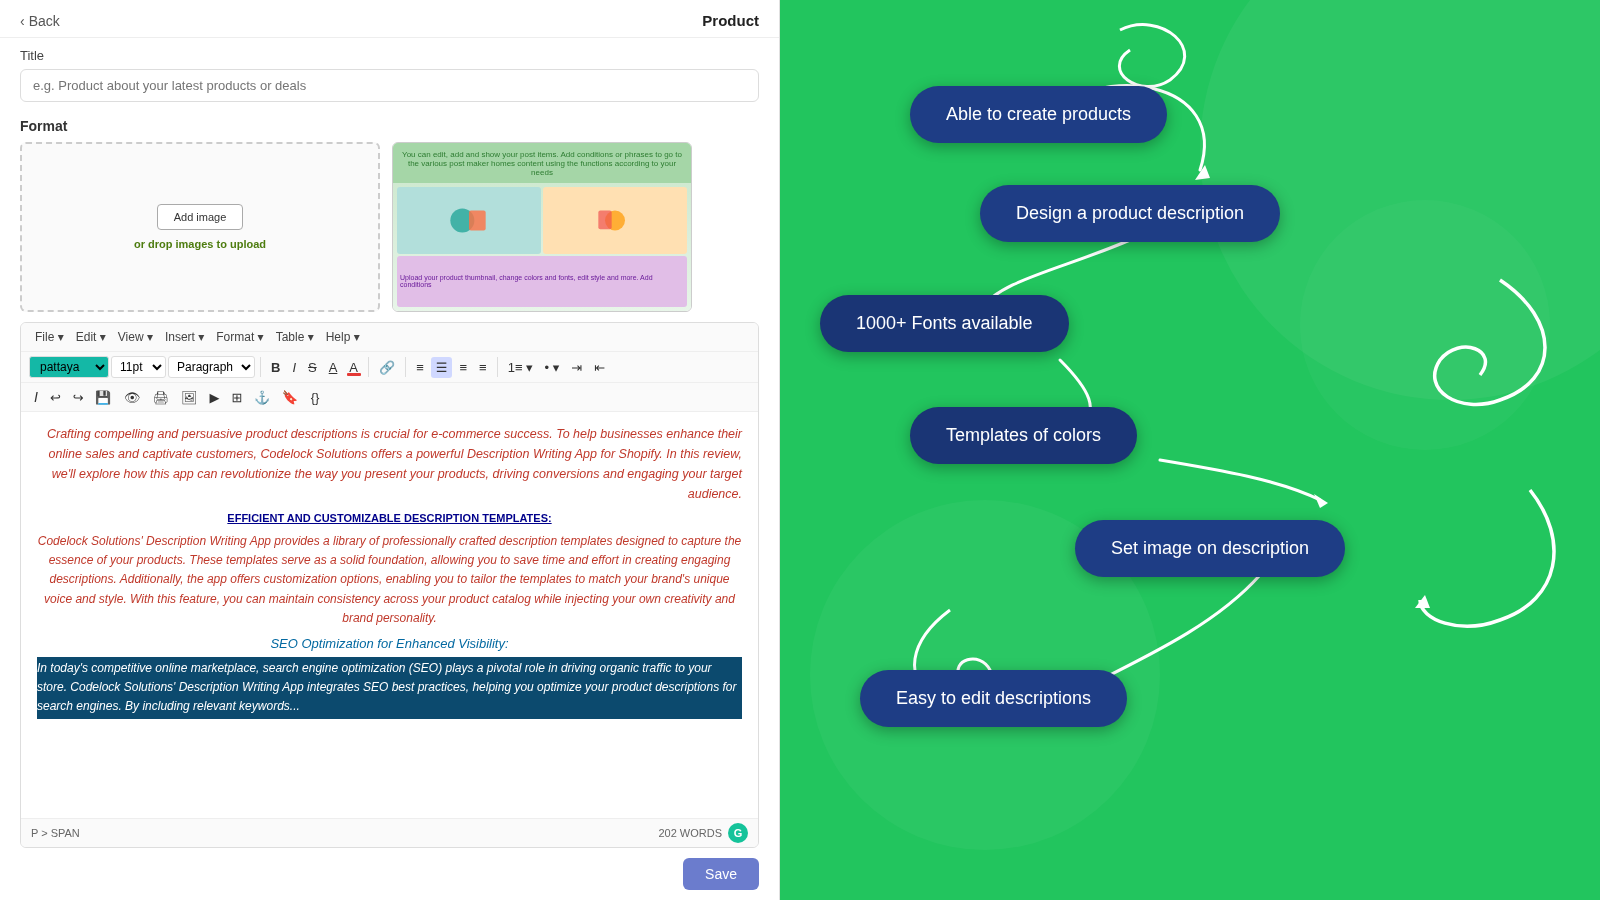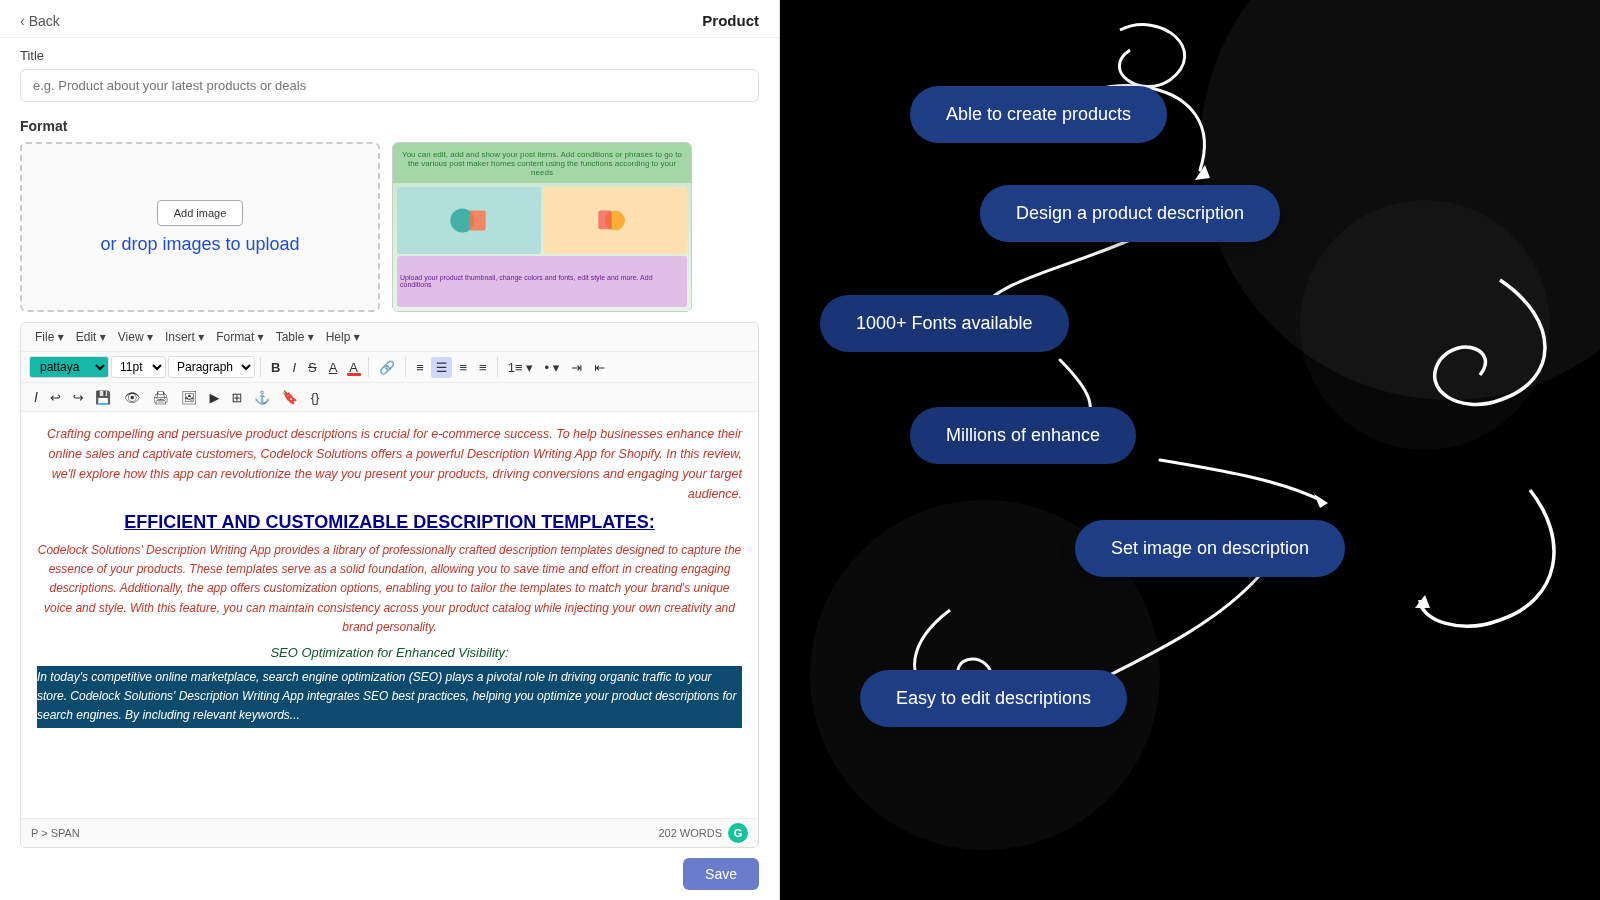--- a/index.html
+++ b/index.html
@@ -106,22 +106,23 @@
       background: #fff;
       border-radius: 4px;
       padding: 6px 16px;
       font-size: 11px;
       cursor: pointer;
       color: #333;
       margin-bottom: 8px;
     }
 
     .drop-text {
-      font-size: 18px;
-      color: #1d4ed8;
+      font-size: 11px;
+      color: #4d7c0f;
+      font-weight: bold;
     }
 
     .image-preview-box {
       width: 300px;
       height: 170px;
       border: 1px solid #ccc;
       border-radius: 6px;
       overflow: hidden;
       background: #f0f8f0;
       position: relative;
@@ -237,40 +238,40 @@
       font-style: italic;
       color: #c0392b;
       font-size: 12.5px;
       line-height: 1.6;
       margin-bottom: 8px;
     }
 
     .editor-content .heading {
       text-align: center;
       font-weight: bold;
-      font-size: 18px;
+      font-size: 11px;
       color: #00008b;
       text-transform: uppercase;
       text-decoration: underline;
       margin-bottom: 8px;
     }
 
     .editor-content .body-text {
       text-align: center;
       font-style: italic;
       color: #c0392b;
       font-size: 12px;
       line-height: 1.6;
       margin-bottom: 8px;
     }
 
     .editor-content .seo-heading {
       text-align: center;
       font-style: italic;
-      color: #14532d;
+      color: #0369a1;
       font-size: 13px;
       margin-bottom: 6px;
     }
 
     .editor-content .highlighted {
       background: #0c4a6e;
       color: #fff;
       font-style: italic;
       font-size: 12px;
       line-height: 1.6;
@@ -317,21 +318,21 @@
       border-radius: 6px;
       padding: 8px 22px;
       font-size: 14px;
       cursor: pointer;
     }
 
     
     .right-panel {
       flex: 1;
       height: 900px;
-      background: #000000;
+      background: #22c55e;
       position: relative;
       overflow: hidden;
     }
 
     
     .deco-circle {
       position: absolute;
       border-radius: 50%;
       background: rgba(255,255,255,0.04);
     }
@@ -553,21 +554,21 @@
 
   <div class="feature-bubble bubble-2">
     <span>Design a product description</span>
   </div>
 
   <div class="feature-bubble bubble-3">
     <span>1000+ Fonts available</span>
   </div>
 
   <div class="feature-bubble bubble-4">
-    <span>Millions of enhance</span>
+    <span>Templates of colors</span>
   </div>
 
   <div class="feature-bubble bubble-5">
     <span>Set image on description</span>
   </div>
 
   <div class="feature-bubble bubble-6">
     <span>Easy to edit descriptions</span>
   </div>
 </div>

